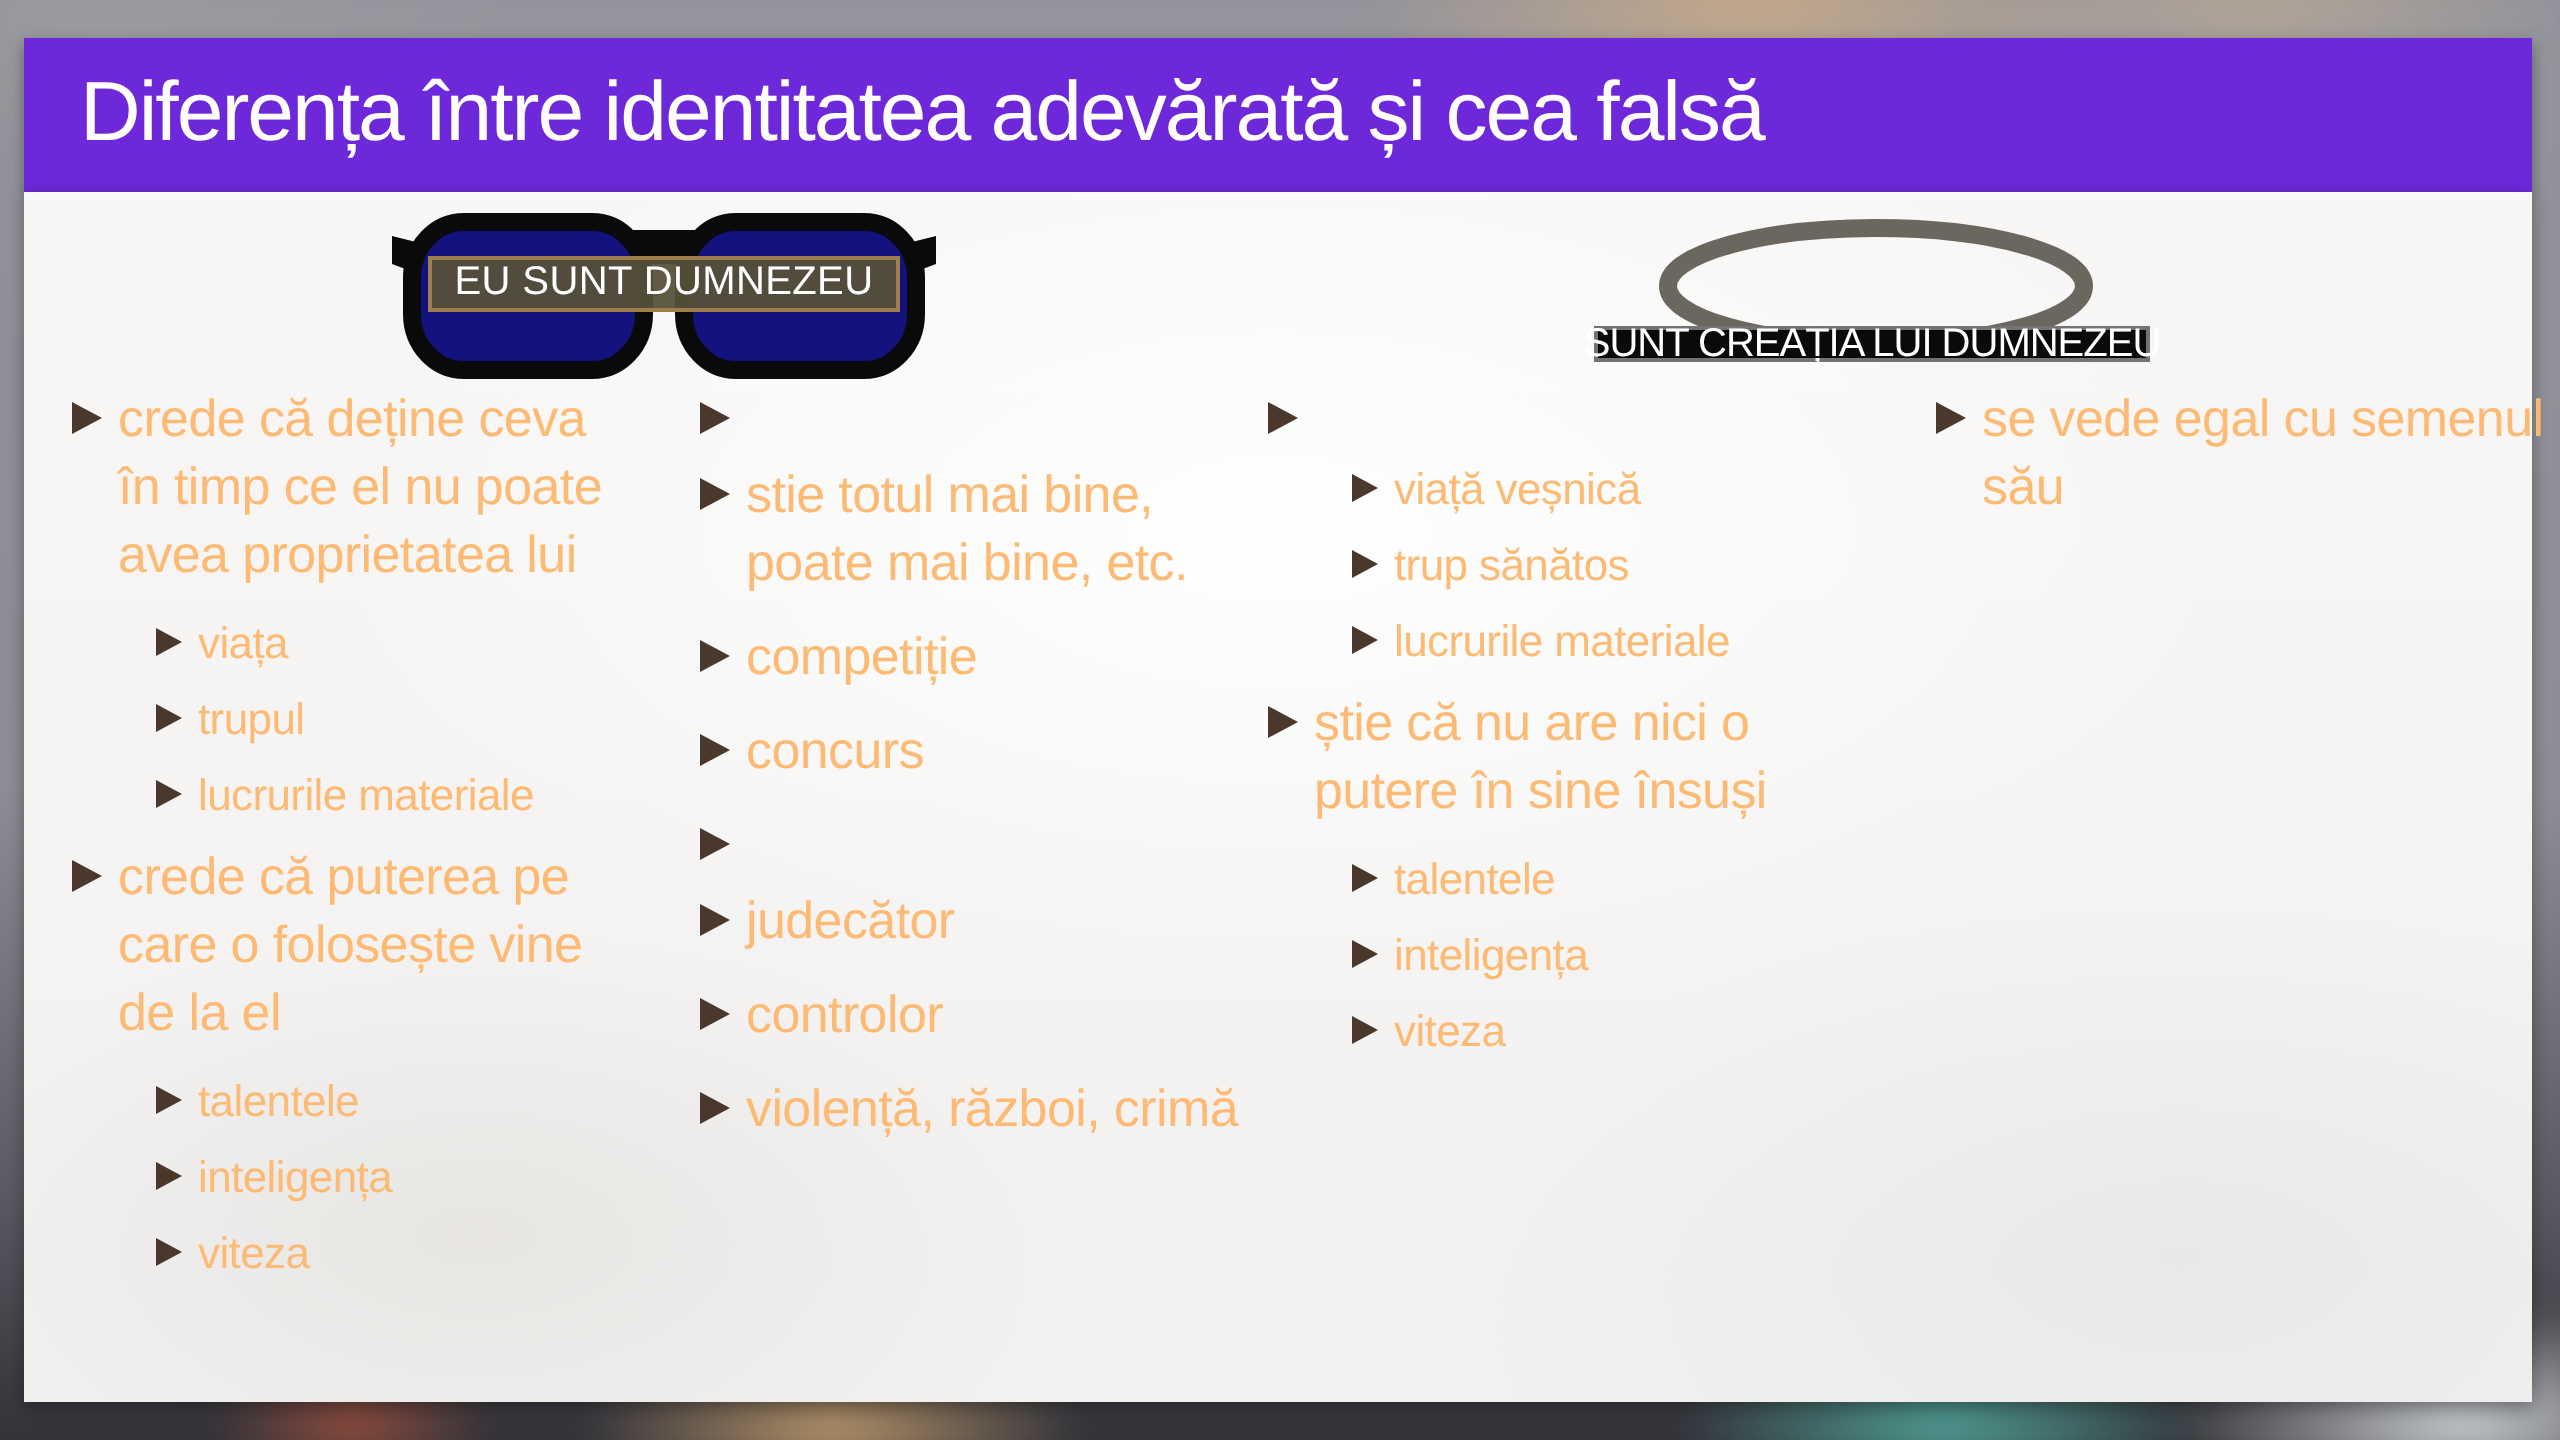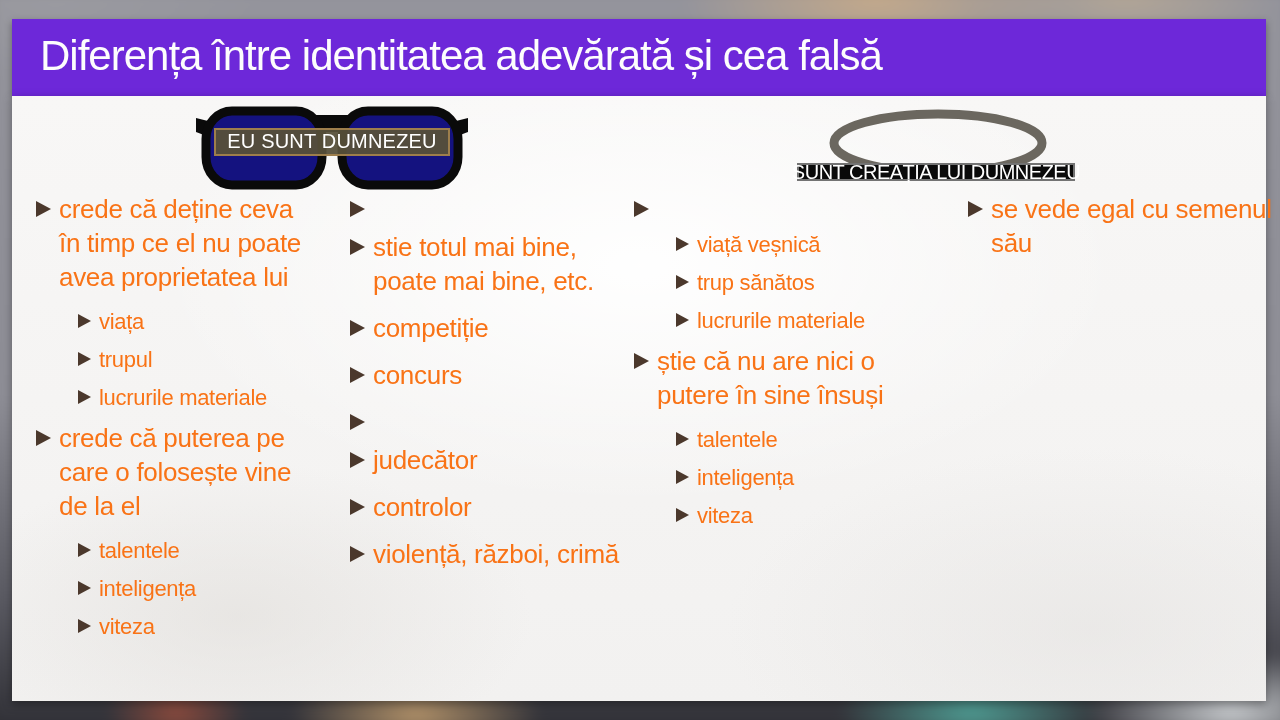--- a/index.html
+++ b/index.html
@@ -31,21 +31,21 @@
   .glasses{position:absolute;left:196px;top:106px;width:272px;height:84px;}
   .glasses-band{position:absolute;left:214px;top:128px;width:236px;height:28px;
     background:rgba(87,80,57,.94);border:2px solid #9d7e4c;box-sizing:border-box;
     display:flex;align-items:flex-start;justify-content:center;}
   .glasses-band span{color:#fff;font-size:20px;letter-spacing:.2px;white-space:nowrap;}
   .eye{position:absolute;left:823px;top:104px;width:230px;height:80px;}
   .true-badge{position:absolute;left:797px;top:127px;width:278px;height:18px;
     background:#0a0a0a;border:2px solid #737373;box-sizing:border-box;
     display:flex;align-items:center;justify-content:center;margin-top:36px;}
   .true-badge span{color:#fff;font-size:20px;letter-spacing:-.5px;white-space:nowrap;}
-  .col{position:absolute;top:192px;color:#f97316;}
+  .col{position:absolute;top:192px;color:#fdba74;}
   .col1{left:36px;width:306px;} .col2{left:350px;width:290px;}
   .col3{left:634px;width:294px;} .col4{left:968px;width:318px;}
   .item{display:flex;align-items:flex-start;}
   .l1{font-size:26px;line-height:34px;margin-bottom:13px;}
   .l2{font-size:22px;line-height:29px;margin-bottom:9px;margin-left:42px;}
   .mt{margin-top:7px;}
   .tri{flex:none;width:0;height:0;border-style:solid;border-color:transparent;
     border-left-color:#4b382c;margin-right:5px;}
   .l1 .tri{border-left-width:15px;border-top-width:8px;border-bottom-width:8px;margin-top:9px;}
   .l2 .tri{border-left-width:13px;border-top-width:7px;border-bottom-width:7px;margin-top:7px;}

